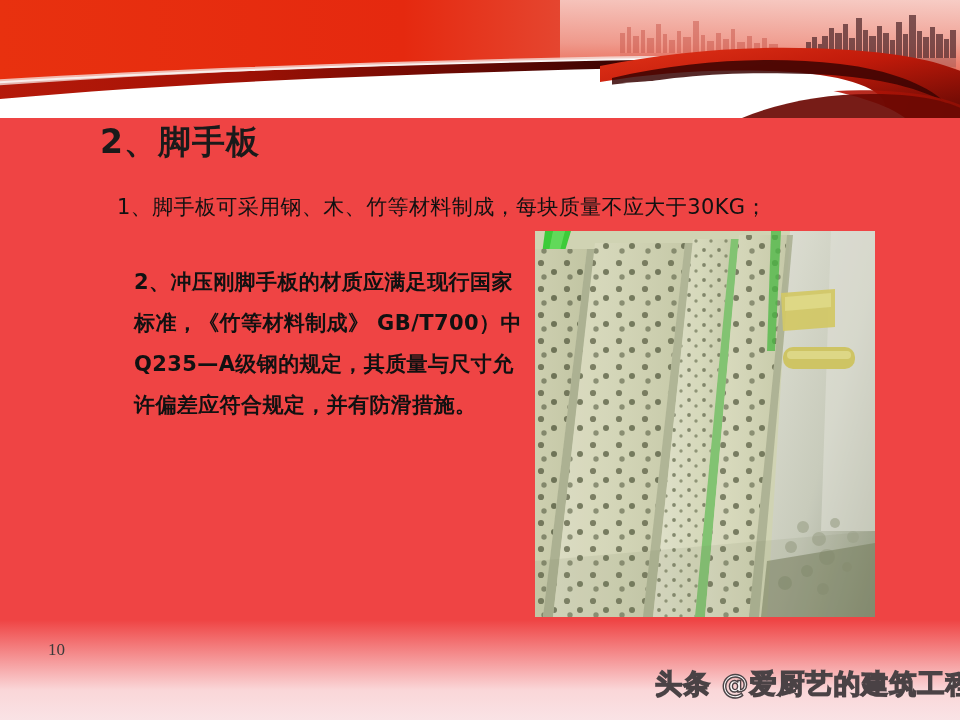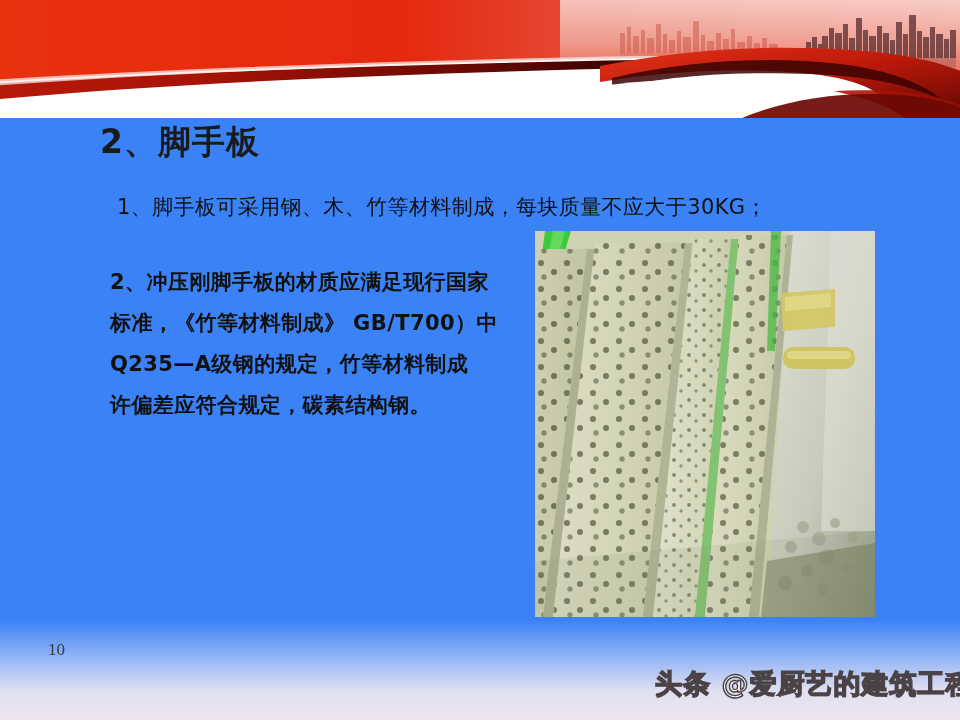--- a/index.html
+++ b/index.html
@@ -8,21 +8,21 @@
     background: #ffffff;
   }
   body {
     font-family: "DejaVu Sans", "Liberation Sans", sans-serif;
   }
   .slide {
     position: relative;
     width: 960px;
     height: 720px;
     overflow: hidden;
-    background: #3b82f6;
+    background: #ef4444;
   }
 
   
   .bottom-tint {
     position: absolute;
     left: 0;
     bottom: 0;
     width: 960px;
     height: 100px;
     background: linear-gradient(to bottom, rgba(255,255,255,0) 0%, rgba(252,240,242,0.85) 70%, rgba(250,235,238,0.95) 100%);
@@ -58,21 +58,21 @@
     left: 117px;
     top: 193px;
     font-size: 21px;
     font-weight: normal;
     color: #111111;
     letter-spacing: 0.4px;
     white-space: nowrap;
   }
   .para-2 {
     position: absolute;
-    left: 110px;
+    left: 134px;
     top: 262px;
     width: 400px;
     font-size: 21px;
     font-weight: bold;
     color: #111111;
     line-height: 41px;
     letter-spacing: 0.4px;
   }
   .para-2 .line { white-space: nowrap; }
 
@@ -248,22 +248,22 @@
     </svg>
   </div>
 
   <div class="slide-title">2、脚手板</div>
 
   <div class="para-1">1、脚手板可采用钢、木、竹等材料制成，每块质量不应大于30KG；</div>
 
   <div class="para-2">
     <div class="line">2、冲压刚脚手板的材质应满足现行国家</div>
     <div class="line">标准，《竹等材料制成》 GB/T700）中</div>
-    <div class="line">Q235—A级钢的规定，竹等材料制成</div>
-    <div class="line">许偏差应符合规定，碳素结构钢。</div>
+    <div class="line">Q235—A级钢的规定，其质量与尺寸允</div>
+    <div class="line">许偏差应符合规定，并有防滑措施。</div>
   </div>
 
   <div class="photo">
     <svg width="340" height="386" viewBox="0 0 340 386" xmlns="http://www.w3.org/2000/svg">
       <defs>
         <linearGradient id="plankA" x1="0" y1="0" x2="1" y2="0">
           <stop offset="0%" stop-color="#dfe0c4"></stop>
           <stop offset="50%" stop-color="#d6d8b8"></stop>
           <stop offset="100%" stop-color="#c9cca9"></stop>
         </linearGradient>

